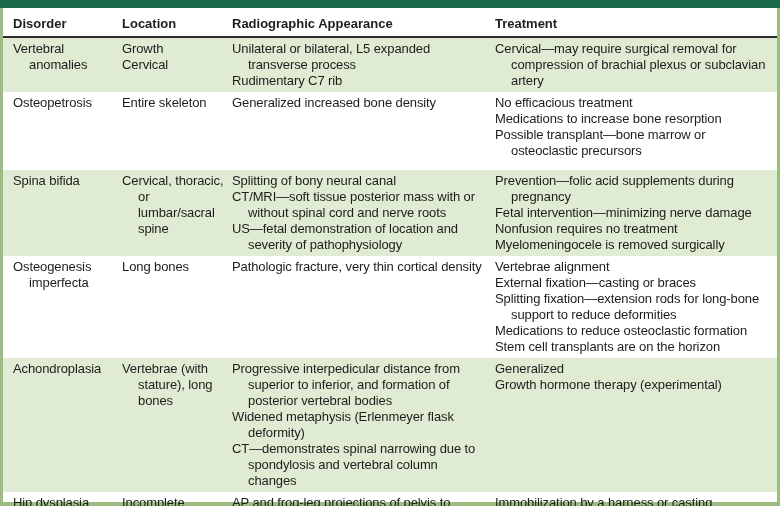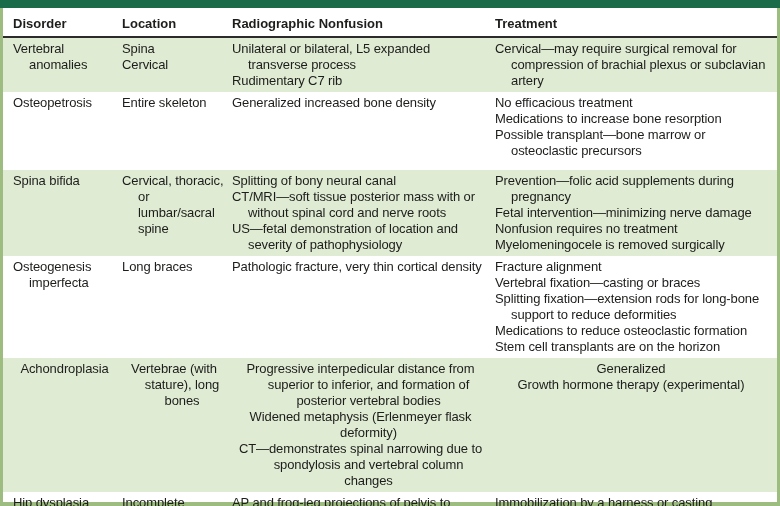--- a/index.html
+++ b/index.html
@@ -59,50 +59,50 @@
   td p{
     margin:0;
     padding-left:16px;
     text-indent:-16px; 
   }
   tbody tr:nth-child(odd){background:var(--row_alt);}
   tbody tr:nth-child(1){height:48px;}
   tbody tr:nth-child(2){height:78px;}
   tbody tr:nth-child(3){height:69px;}
   tbody tr:nth-child(4){height:98px;margin-top:8px;}
-  tbody tr:nth-child(5){height:98px;text-align:center;}
+  tbody tr:nth-child(5){height:98px;}
   tbody tr:nth-child(6){height:72px;}
 </style>
 </head>
 <body>
 
 <div class="frame">
   <div class="topbar"></div>
   <table>
     <colgroup>
       <col class="c1">
         <col class="c2">
         <col class="c3">
         <col class="c4">
     </colgroup>
     <thead>
       <tr>
         <th class="first">Disorder</th>
         <th>Location</th>
-        <th>Radiographic Nonfusion</th>
+        <th>Radiographic Appearance</th>
         <th>Treatment</th>
       </tr>
     </thead>
     <tbody>
         <tr>
           <td class="first col-disorder">
             <p>Vertebral anomalies</p>
           </td>
           <td class="col-location">
-            <p>Spina</p>
+            <p>Growth</p>
             <p>Cervical</p>
           </td>
           <td class="col-radiographic">
             <p>Unilateral or bilateral, L5 expanded transverse process</p>
             <p>Rudimentary C7 rib</p>
           </td>
           <td class="col-treatment">
             <p>Cervical—may require surgical removal for compression of brachial plexus or subclavian artery</p>
           </td>
         </tr>
@@ -139,28 +139,28 @@
             <p>Fetal intervention—minimizing nerve damage</p>
             <p>Nonfusion requires no treatment</p>
             <p>Myelomeningocele is removed surgically</p>
           </td>
         </tr>
         <tr>
           <td class="first col-disorder">
             <p>Osteogenesis imperfecta</p>
           </td>
           <td class="col-location">
-            <p>Long braces</p>
+            <p>Long bones</p>
           </td>
           <td class="col-radiographic">
             <p>Pathologic fracture, very thin cortical density</p>
           </td>
           <td class="col-treatment">
-            <p>Fracture alignment</p>
-            <p>Vertebral fixation—casting or braces</p>
+            <p>Vertebrae alignment</p>
+            <p>External fixation—casting or braces</p>
             <p>Splitting fixation—extension rods for long-bone support to reduce deformities</p>
             <p>Medications to reduce osteoclastic formation</p>
             <p>Stem cell transplants are on the horizon</p>
           </td>
         </tr>
         <tr>
           <td class="first col-disorder">
             <p>Achondroplasia</p>
           </td>
           <td class="col-location">

